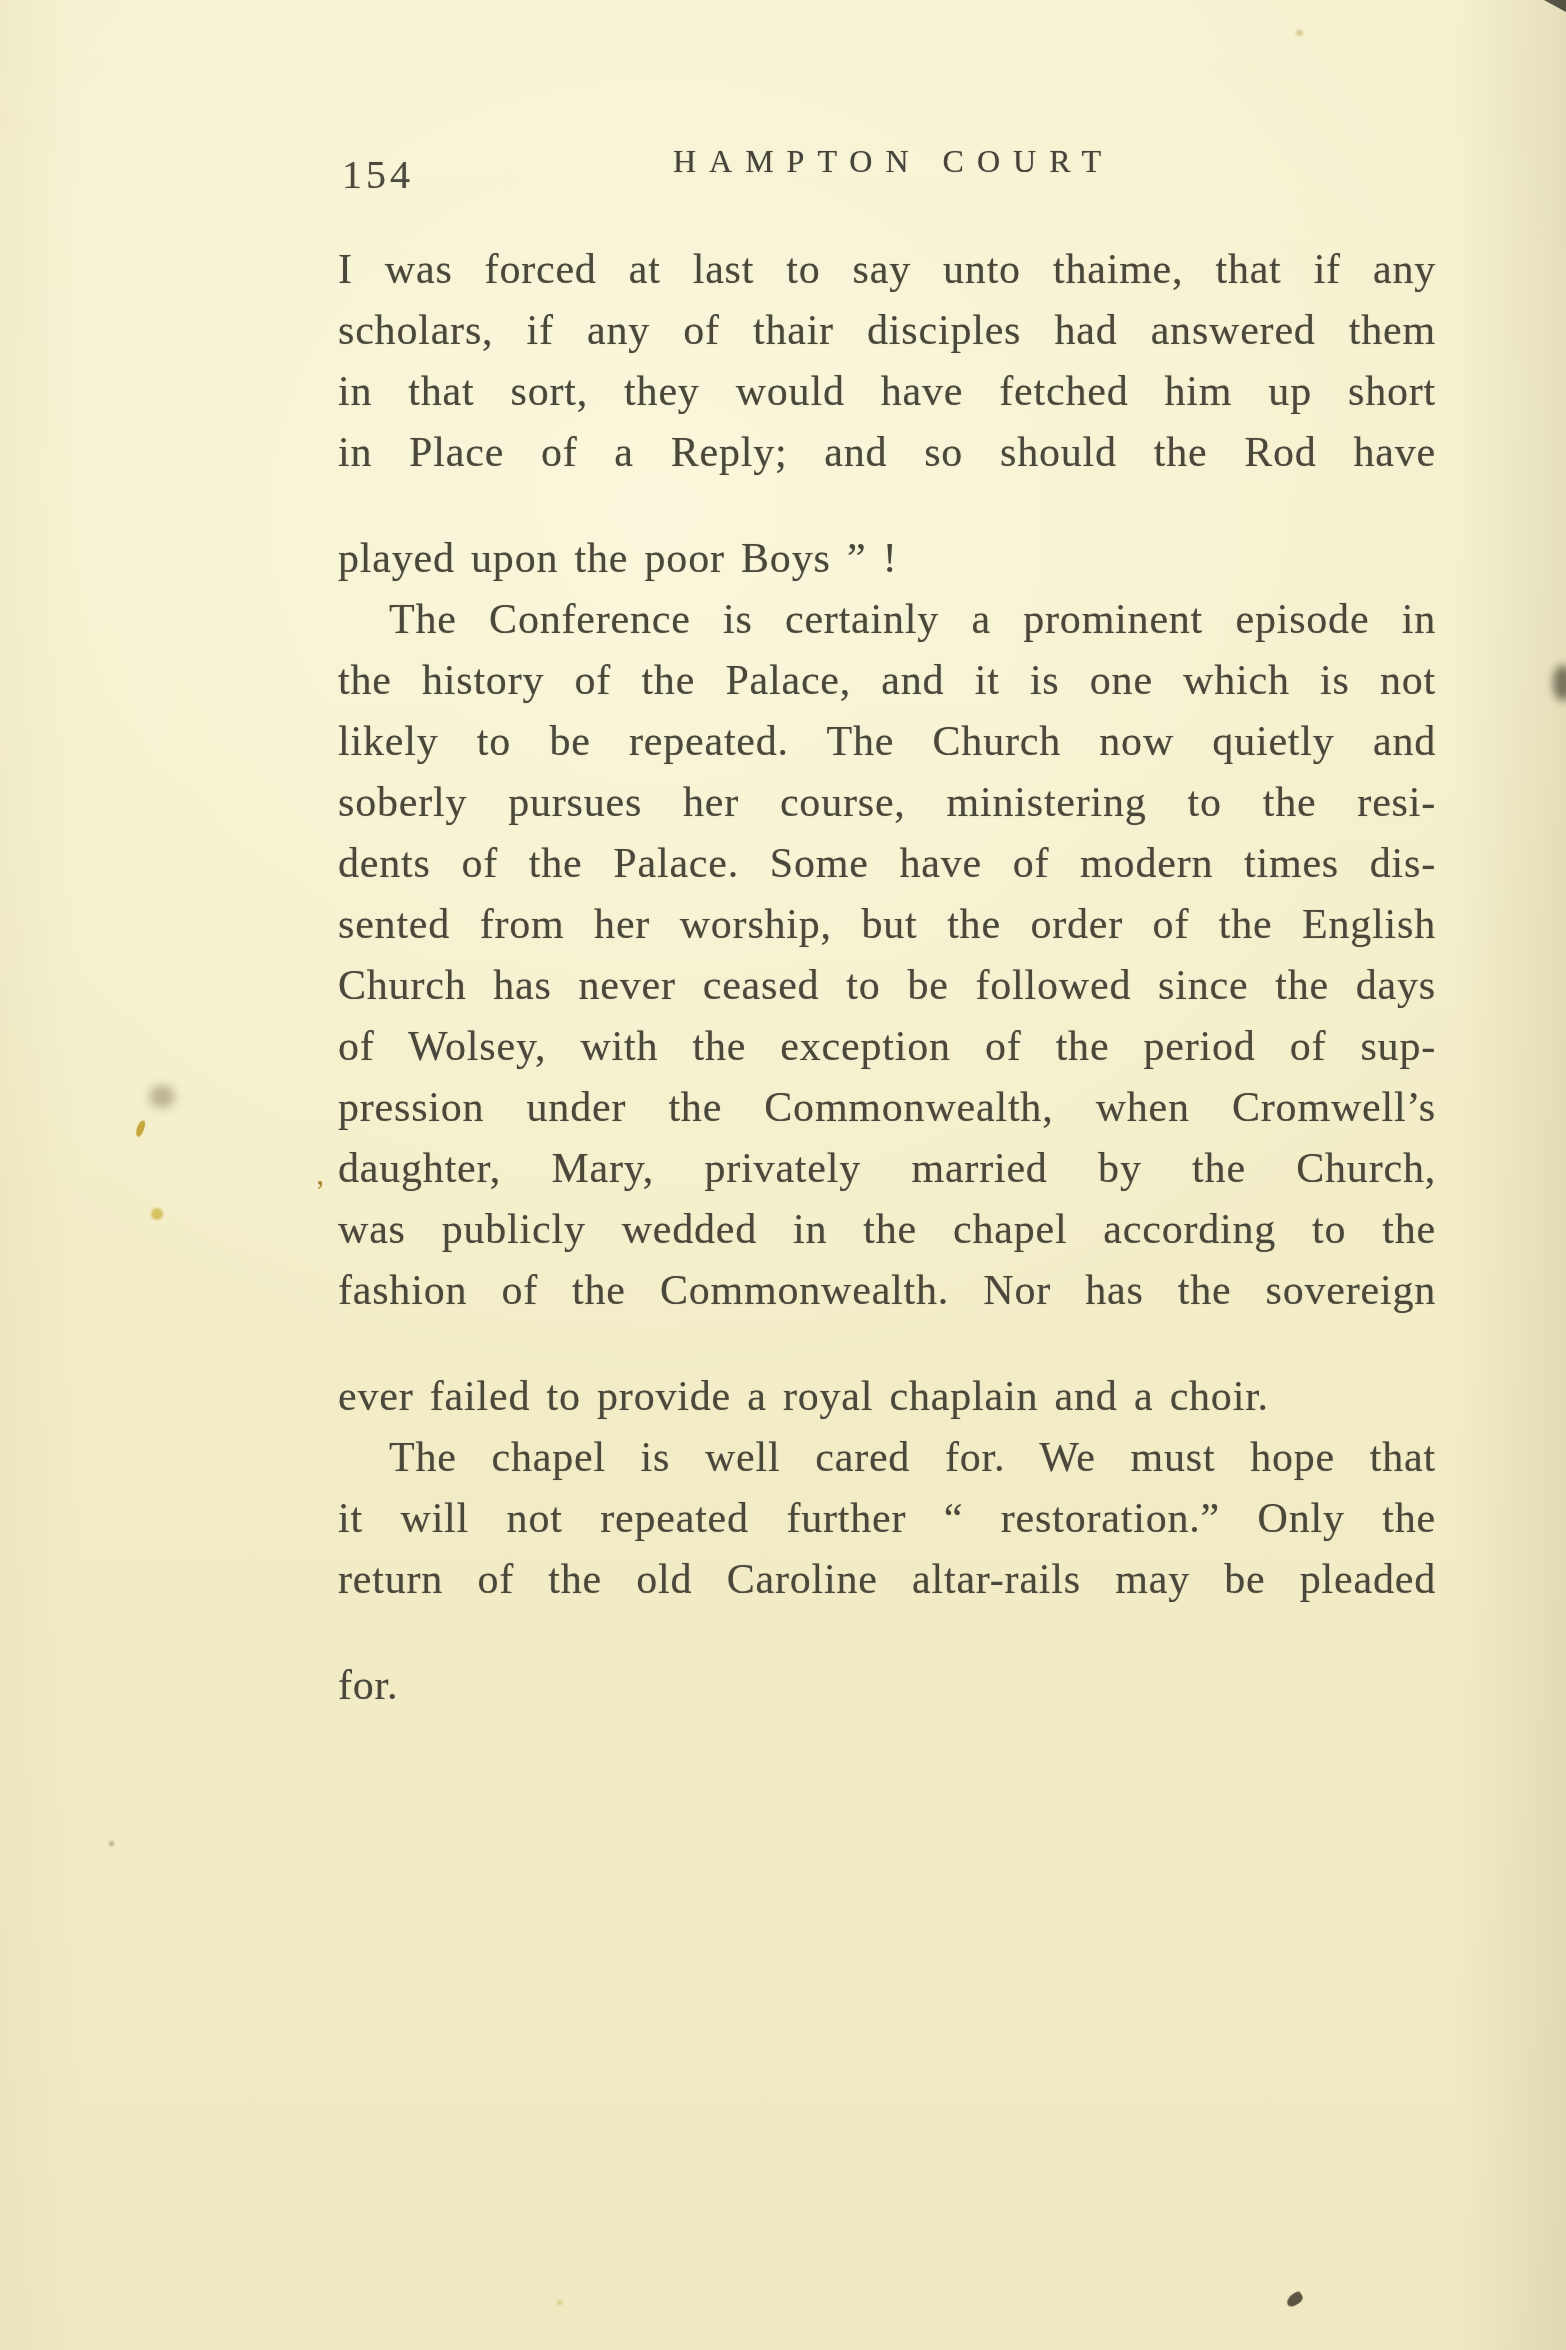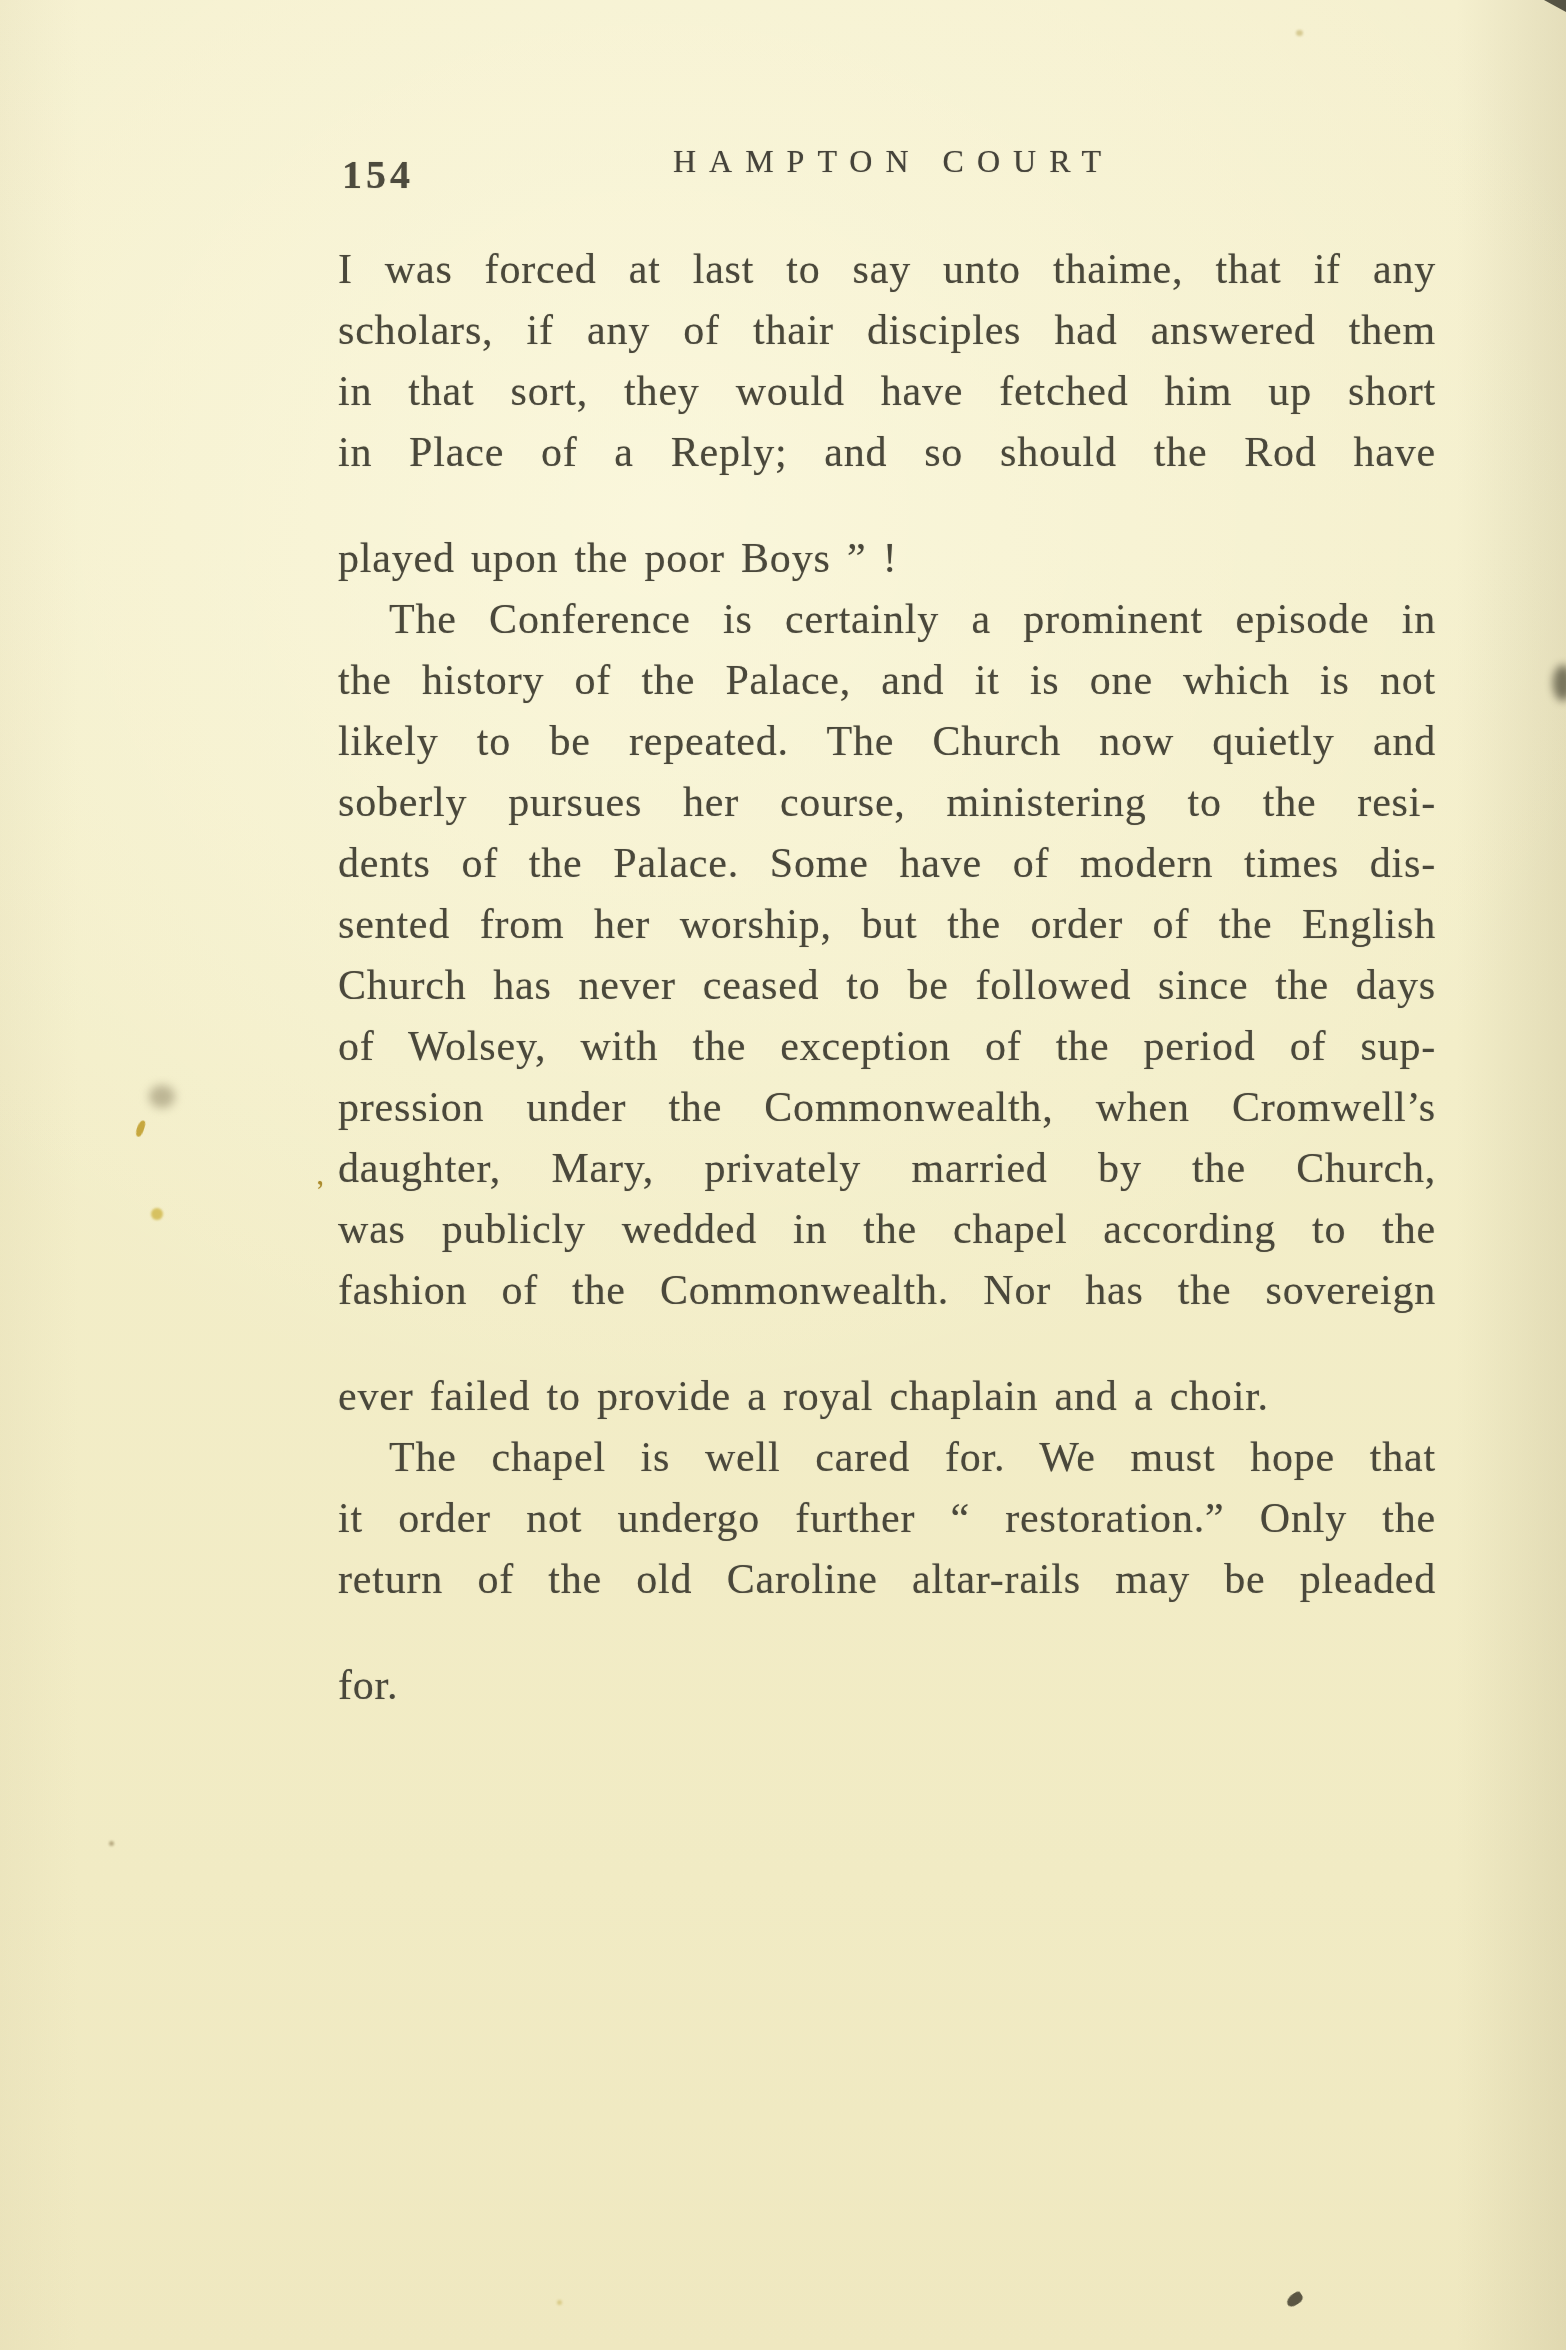--- a/index.html
+++ b/index.html
@@ -28,21 +28,20 @@
   .page-number {
     position: absolute;
     left: 4px;
     top: 10px;
     font-size: 40px;
     line-height: 1;
     letter-spacing: 4px;
     color: #4d4b3e;
     font-variant-numeric: oldstyle-nums;
     text-shadow: 0 0 1px rgba(77,75,62,0.45);
-    font-weight: bold;
   }
   .page-title {
     position: absolute;
     left: 0;
     top: 0;
     width: 100%;
     text-align: center;
     font-size: 32px;
     line-height: 1;
     letter-spacing: 13px;
@@ -182,21 +181,21 @@
       <div class="line">dents of the Palace.  Some have of modern times dis-</div>
       <div class="line">sented from her worship, but the order of the English</div>
       <div class="line">Church has never ceased to be followed since the days</div>
       <div class="line">of Wolsey, with the exception of the period of sup-</div>
       <div class="line">pression under the Commonwealth, when Cromwell’s</div>
       <div class="line">daughter, Mary, privately married by the Church,</div>
       <div class="line">was publicly wedded in the chapel according to the</div>
       <div class="line">fashion of the Commonwealth.  Nor has the sovereign</div>
       <div class="line para-end">ever failed to provide a royal chaplain and a choir.</div>
       <div class="line indent">The chapel is well cared for.  We must hope that</div>
-      <div class="line">it order not undergo further “ restoration.”  Only the</div>
+      <div class="line">it will not repeated further “ restoration.”  Only the</div>
       <div class="line">return of the old Caroline altar-rails may be pleaded</div>
       <div class="line para-end">for.</div>
     </div>
 
   <div class="artifact corner-sliver"></div>
   <div class="artifact right-smudge"></div>
   <div class="artifact gray-smudge"></div>
   <div class="artifact gold-tick-1"></div>
   <div class="artifact gold-speck-2"></div>
   <div class="artifact margin-mark">’</div>

